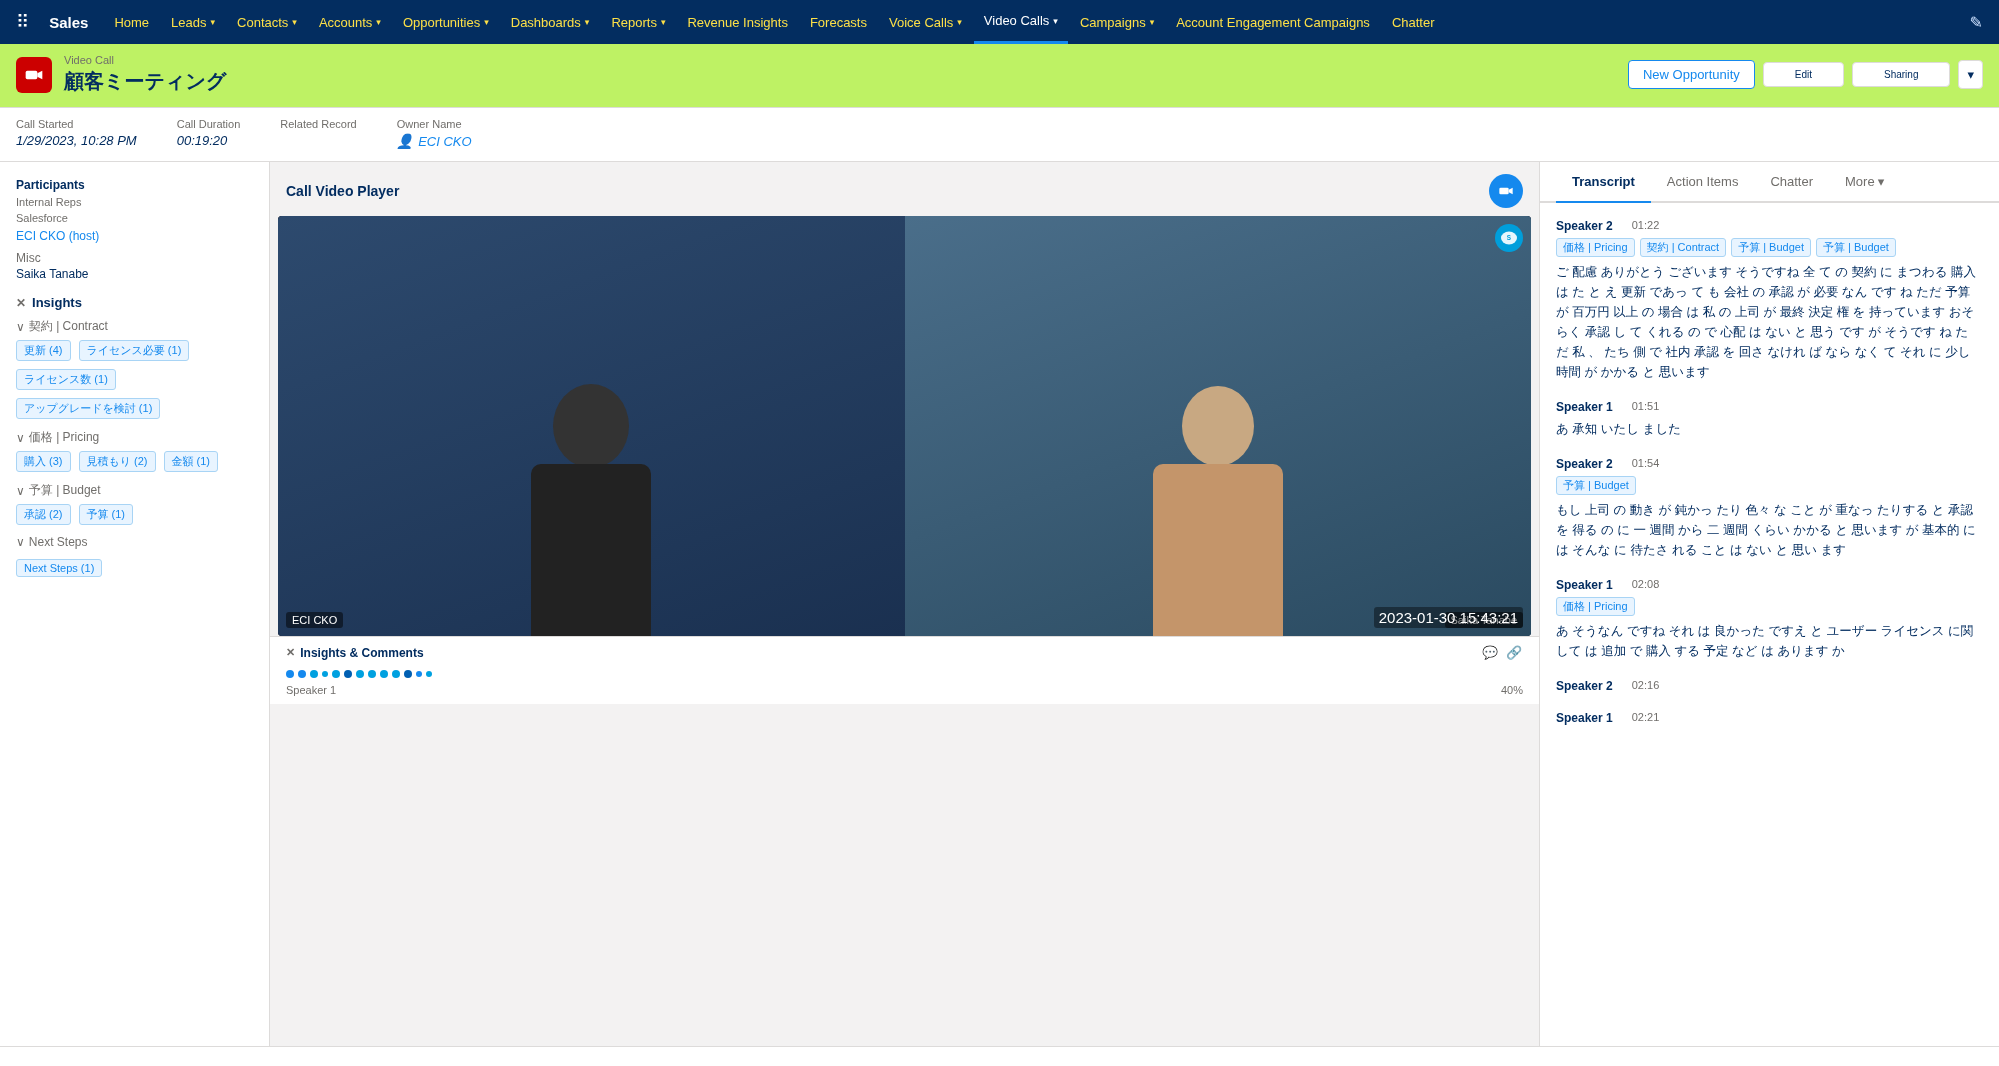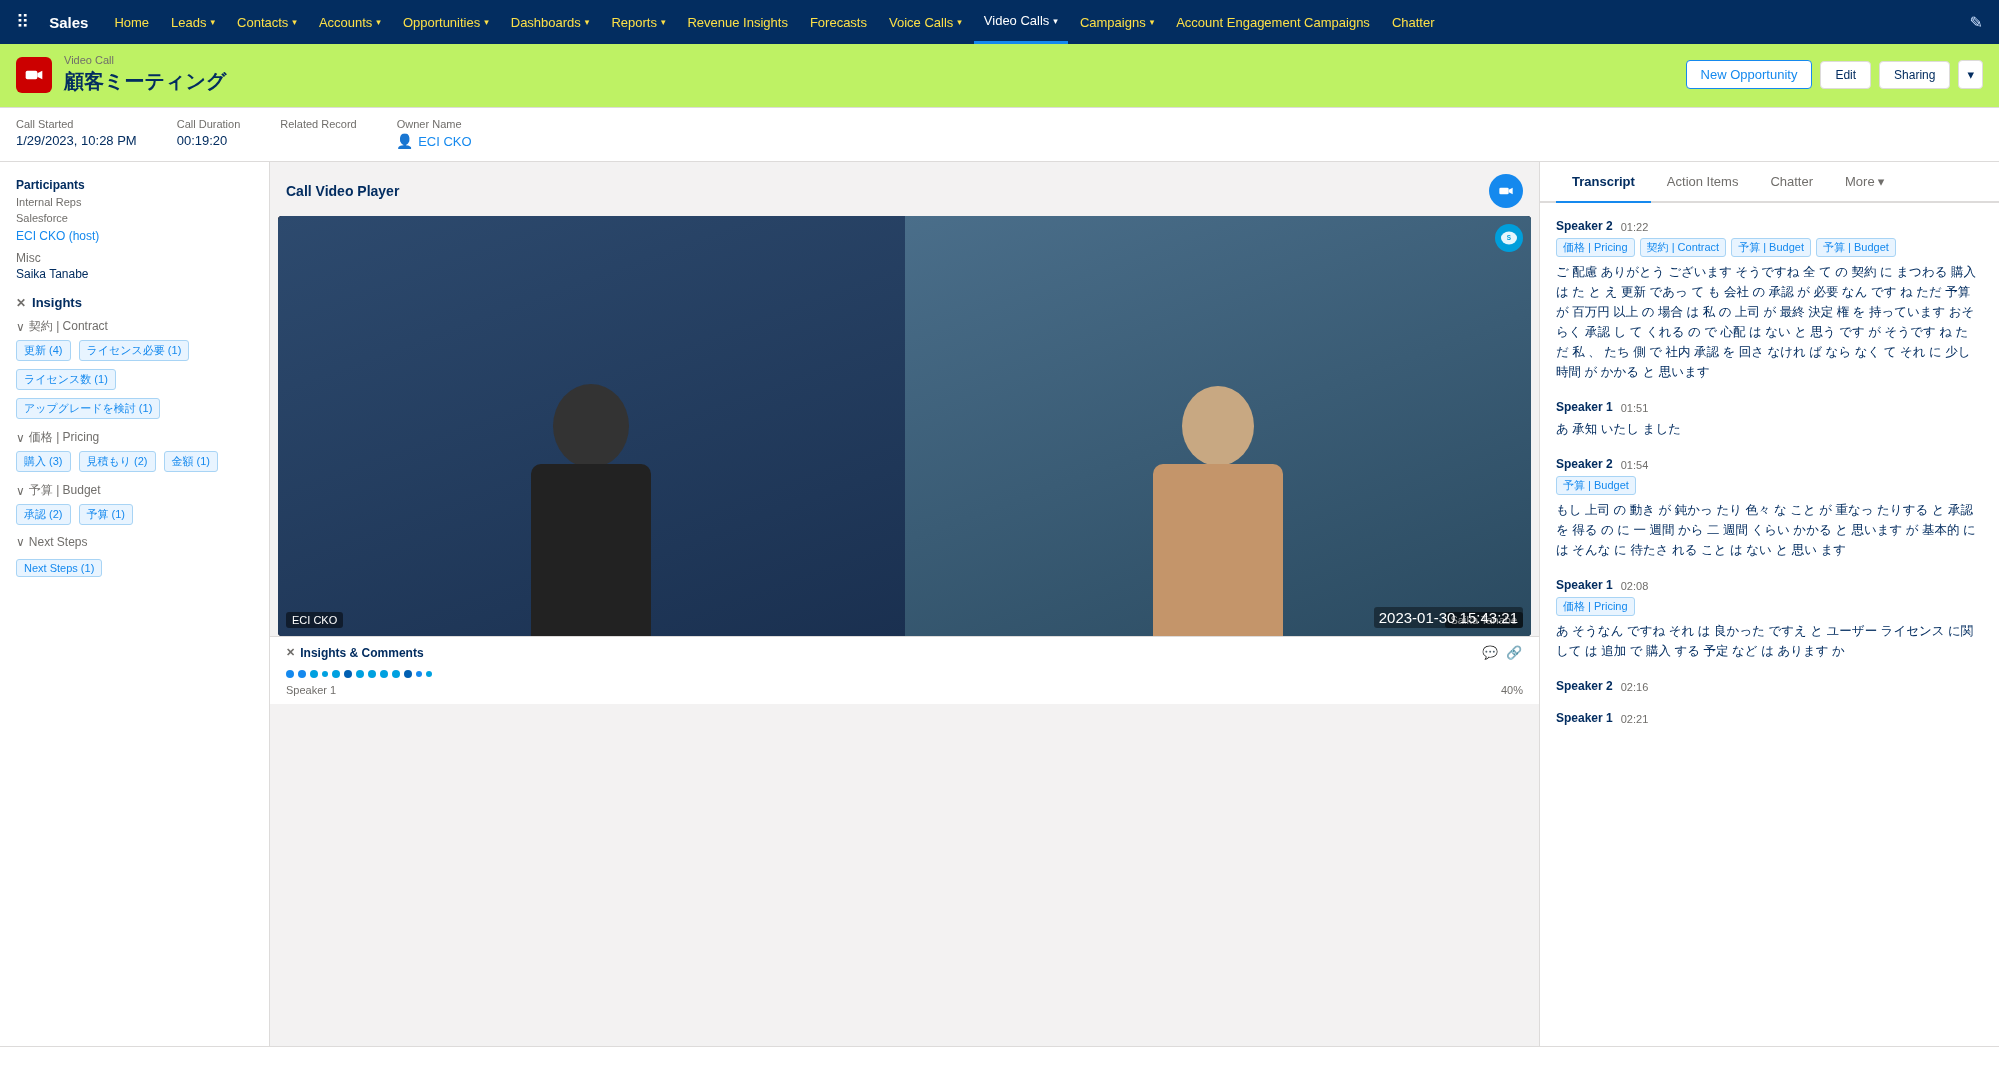--- a/index.html
+++ b/index.html
@@ -101,23 +101,23 @@
       padding: 6px 14px;
       border-radius: 4px;
       font-size: 13px;
       cursor: pointer;
       font-weight: 500;
     }
     .btn-secondary {
       background: white;
       border: 1px solid #dddbda;
       color: #032d60;
-      padding: 6px 14px;
+      padding: 6px 31px;
       border-radius: 4px;
-      font-size: 12px;
+      font-size: 10px;
       cursor: pointer;
     }
     .btn-dropdown {
       background: white;
       border: 1px solid #dddbda;
       color: #032d60;
       padding: 6px 8px;
       border-radius: 4px;
       font-size: 13px;
       cursor: pointer;
@@ -134,20 +134,21 @@
     }
     .call-detail-item {}
     .call-detail-label {
       font-size: 11px;
       color: #706e6b;
       margin-bottom: 3px;
     }
     .call-detail-value {
       font-size: 13px;
       color: #032d60;
+      font-style: italic;
     }
     .call-detail-link {
       color: #1589ee;
       text-decoration: none;
       display: flex;
       align-items: center;
       gap: 4px;
     }
 
     
@@ -442,22 +443,22 @@
     .transcript-content {
       flex: 1;
       overflow-y: auto;
       padding: 16px;
     }
     .transcript-entry {
       margin-bottom: 18px;
     }
     .transcript-speaker-line {
       display: flex;
-      align-items: flex-end;
-      gap: 8px;
+      align-items: flex-start;
+      gap: 19px;
       margin-bottom: 5px;
     }
     .transcript-speaker {
       font-size: 12px;
       font-weight: bold;
       color: #032d60;
     }
     .transcript-time {
       font-size: 11px;
       color: #706e6b;

